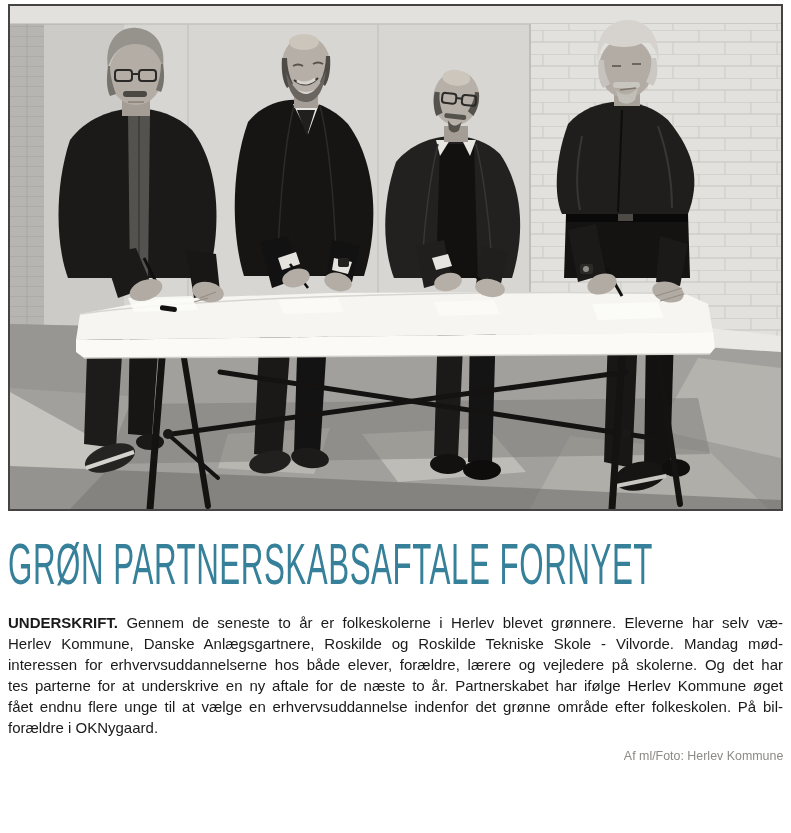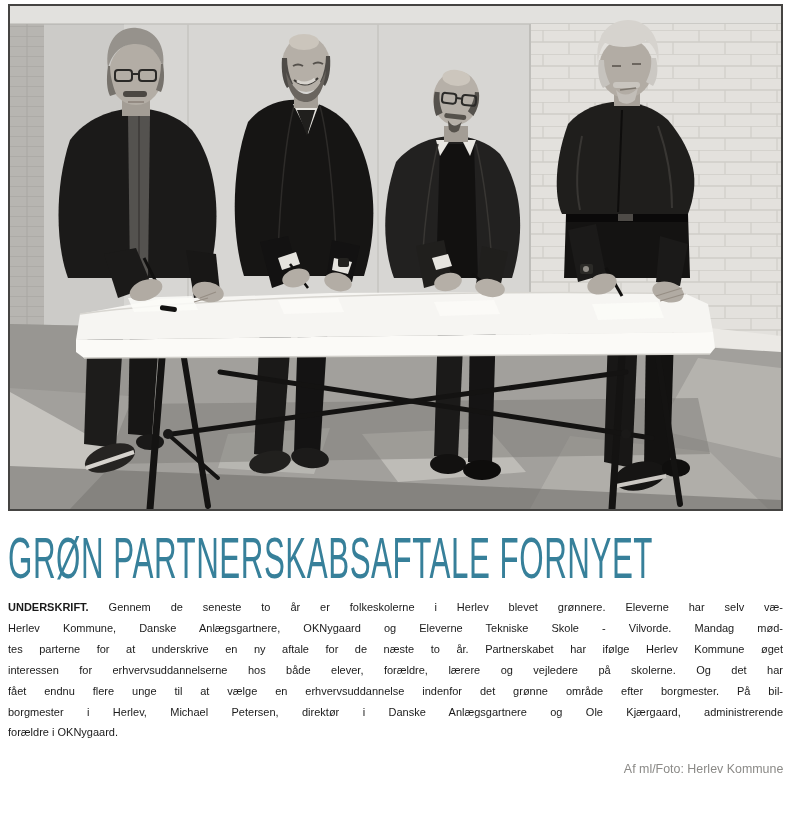--- a/index.html
+++ b/index.html
@@ -7,33 +7,33 @@
     width:791px;height:833px;background:#ffffff;
     font-family:"Liberation Sans", sans-serif;
     color:#1a1a1a;overflow:hidden;position:relative;
   }
   .page{position:absolute;left:8px;top:4px;width:775px;}
   .photo-frame{
     width:775px;height:507px;border:2px solid #454442;box-sizing:border-box;
     background:#d7d6d3;overflow:hidden;
   }
   .photo-frame svg{display:block;}
-  .headline{margin-top:15px;height:64px;line-height:64px;white-space:nowrap;overflow:visible;text-decoration:underline;}
+  .headline{margin-top:21px;height:64px;line-height:64px;white-space:nowrap;overflow:visible;text-decoration:underline;}
   .headline-text{
     display:inline-block;transform:scaleX(0.54);transform-origin:left center;
     font-size:58px;font-weight:400;letter-spacing:1px;white-space:nowrap;
   }
-  .article{margin-top:7px;font-size:11px;line-height:20.9px;}
+  .article{margin-top:17px;font-size:15px;line-height:20.9px;}
   .line{
     text-align:justify;text-align-last:justify;
     -moz-text-align-last:justify;white-space:normal;
   }
   .line.last{text-align-last:left;-moz-text-align-last:left;}
   .lead{font-weight:700;}
-  .credit-row{display:flex;justify-content:flex-end;margin-top:18px;}
+  .credit-row{display:flex;justify-content:flex-end;margin-top:10px;}
   .credit{
     display:inline-block;transform:scaleX(0.92);transform-origin:right center;
     font-size:13.5px;
   }
 </style>
 </head>
 <body>
 
 <div class="page">
 
@@ -233,25 +233,24 @@
 
   <div class="headline">
     <span class="headline-text" style="color: rgb(55, 128, 154);">GRØN PARTNERSKABSAFTALE FORNYET</span>
   </div>
 
   <div class="article">
     <div class="line">
       <span class="lead">UNDERSKRIFT.</span>
       <span>Gennem de seneste to år er folkeskolerne i Herlev blevet grønnere. Eleverne har selv væ-</span>
     </div>
-    <div class="line">Herlev Kommune, Danske Anlægsgartnere, OKNygaard og Eleverne Tekniske Skole - Vilvorde. Mandag mød-</div>
+    <div class="line">Herlev Kommune, Danske Anlægsgartnere, Roskilde og Roskilde Tekniske Skole - Vilvorde. Mandag mød-</div>
+    <div class="line">interessen for erhvervsuddannelserne hos både elever, forældre, lærere og vejledere på skolerne. Og det har</div>
     <div class="line">tes parterne for at underskrive en ny aftale for de næste to år. Partnerskabet har ifølge Herlev Kommune øget</div>
-    <div class="line">interessen for erhvervsuddannelserne hos både elever, forældre, lærere og vejledere på skolerne. Og det har</div>
-    <div class="line">fået endnu flere unge til at vælge en erhvervsuddannelse indenfor det grønne område efter borgmester. På bil-</div>
-    <div class="line">borgmester i Herlev, Michael Petersen, direktør i Danske Anlægsgartnere og Ole Kjærgaard, administrerende</div>
+    <div class="line">fået endnu flere unge til at vælge en erhvervsuddannelse indenfor det grønne område efter folkeskolen. På bil-</div>
     <div class="line last">forældre i OKNygaard.</div>
   </div>
 
   <div class="credit-row">
     <span class="credit" style="color: rgb(139, 138, 135);">Af ml/Foto: Herlev Kommune</span>
   </div>
 
 </div>
 
 </body></html>

